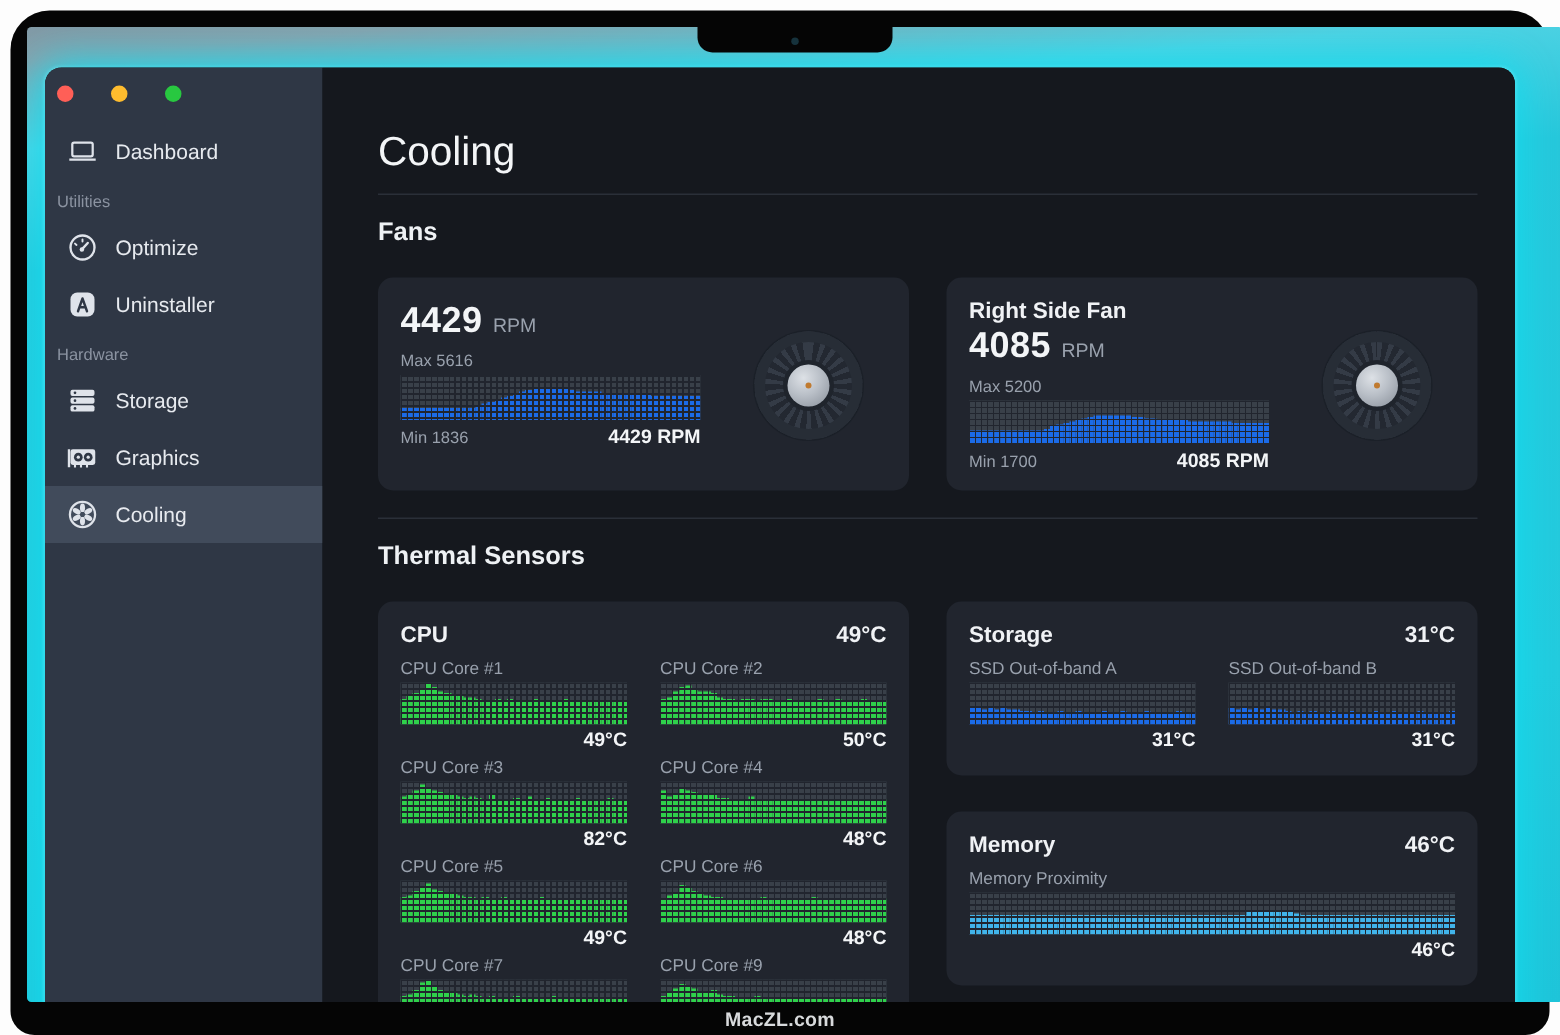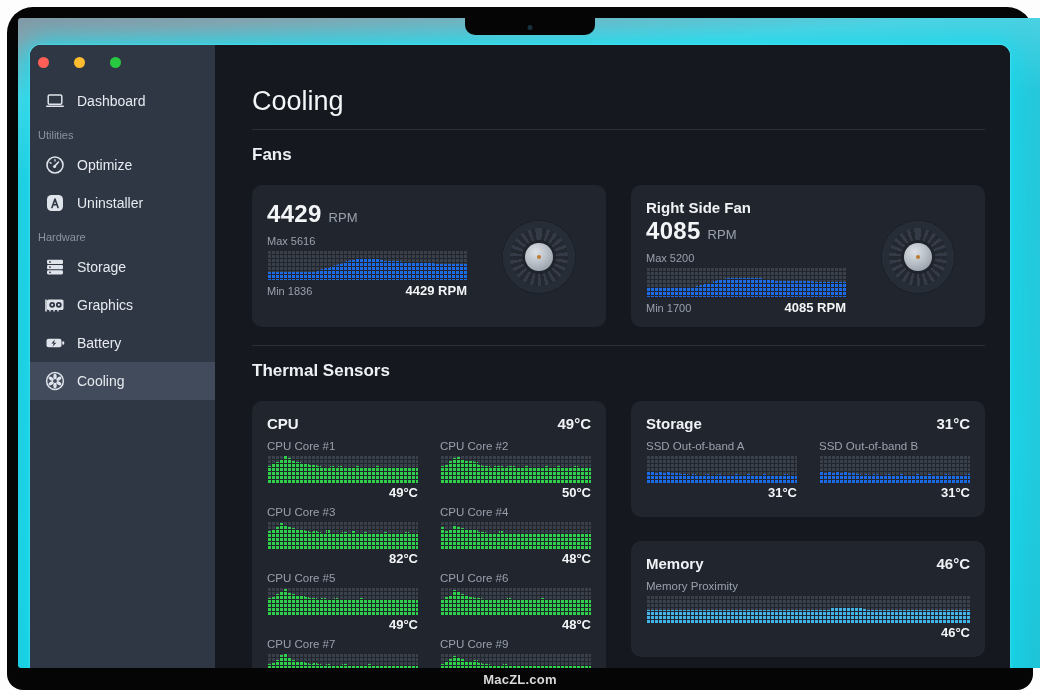--- a/index.html
+++ b/index.html
@@ -156,30 +156,20 @@
                   <circle cx="8.2" cy="10.8" r="2.9" fill="#2f3745"></circle>
                   <circle cx="14.8" cy="10.8" r="2.9" fill="#2f3745"></circle>
                   <circle cx="8.2" cy="10.8" r="1.1" fill="currentColor"></circle>
                   <circle cx="14.8" cy="10.8" r="1.1" fill="currentColor"></circle>
                   <path d="M6 16v1.6M10 16v1.6M14 16v1.6" stroke="currentColor" stroke-width="1.4"></path>
                 </svg>
             </span>
             <span>Graphics</span>
           </div>
 
-          <div class="side-row">
-            <span class="sicon">
-              <svg width="22" height="22" viewBox="0 0 22 22">
-                  <rect x="2.5" y="6.8" width="15" height="8.4" rx="2" fill="currentColor"></rect>
-                  <rect x="18.2" y="9.3" width="2" height="3.4" rx="1" fill="currentColor"></rect>
-                  <path d="M10.8 7.6l-3.4 3.9h2.3l-1.2 3.3 3.9-4h-2.4z" fill="#2f3745"></path>
-                </svg>
-            </span>
-            <span>Battery</span>
-          </div>
 
           <div class="side-row selected">
             <span class="sicon">
               <svg width="22" height="22" viewBox="0 0 22 22">
                   <circle cx="11" cy="11" r="8.4" fill="none" stroke="currentColor" stroke-width="1.5"></circle>
                   <g fill="currentColor">
                     <ellipse cx="11" cy="6.6" rx="1.7" ry="2.9"></ellipse>
                     <ellipse cx="11" cy="6.6" rx="1.7" ry="2.9" transform="rotate(60 11 11)"></ellipse>
                     <ellipse cx="11" cy="6.6" rx="1.7" ry="2.9" transform="rotate(120 11 11)"></ellipse>
                     <ellipse cx="11" cy="6.6" rx="1.7" ry="2.9" transform="rotate(180 11 11)"></ellipse>

